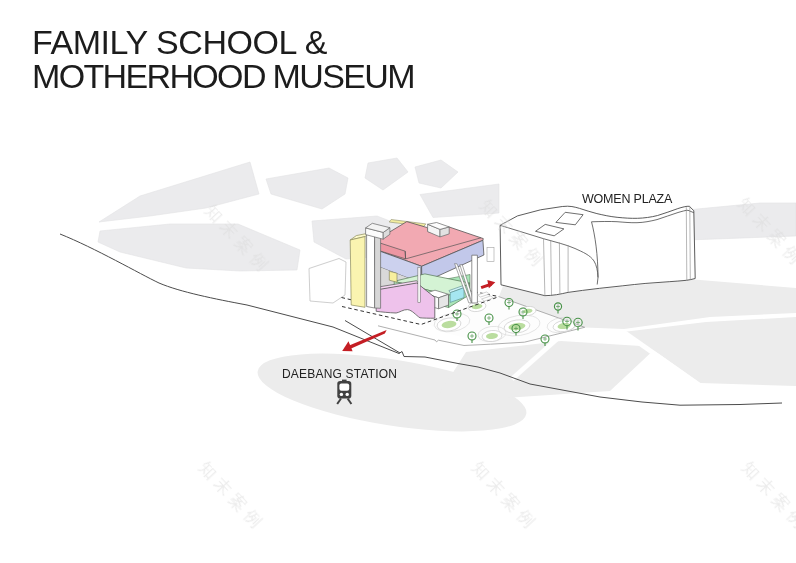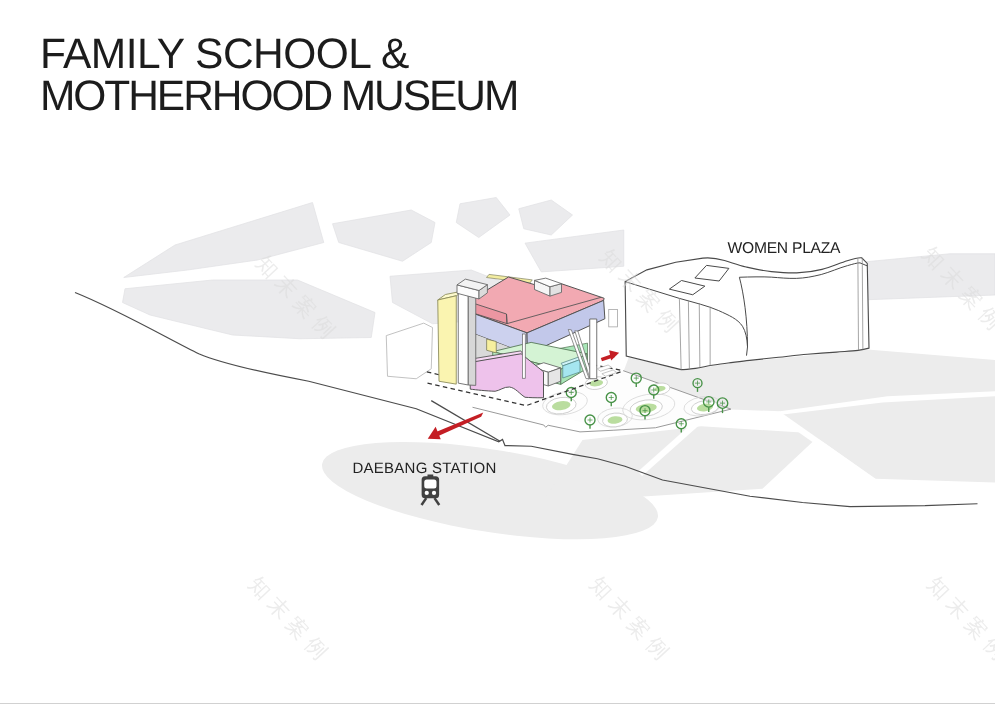--- a/index.html
+++ b/index.html
@@ -1,16 +1,16 @@
 <!DOCTYPE html>
 <html><head>
 <meta charset="utf-8">
 <style>
   html,body{margin:0;padding:0;background:#ffffff;}
-  .page{position:relative;width:796px;height:563px;overflow:hidden;background:#737373;
+  .page{position:relative;width:796px;height:563px;overflow:hidden;background:#3b82f6;
         font-family:"Liberation Sans", sans-serif;-webkit-font-smoothing:antialiased;}
   svg{position:absolute;left:0;top:0;}
 </style>
 </head>
 <body>
 <div class="page">
 <svg width="796" height="563" viewBox="0 0 796 563">
 
 <rect x="0" y="0" width="796" height="563" fill="#ffffff"></rect>
 

